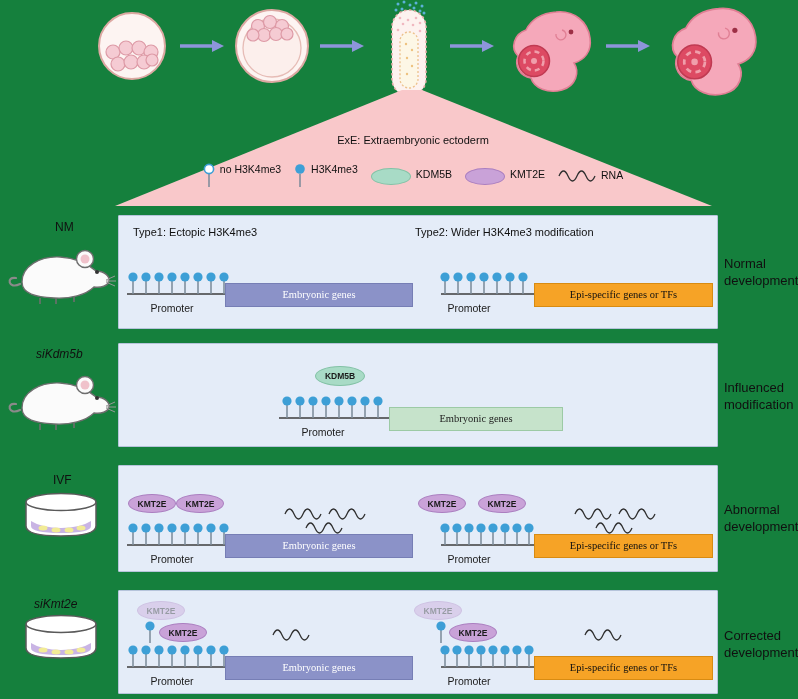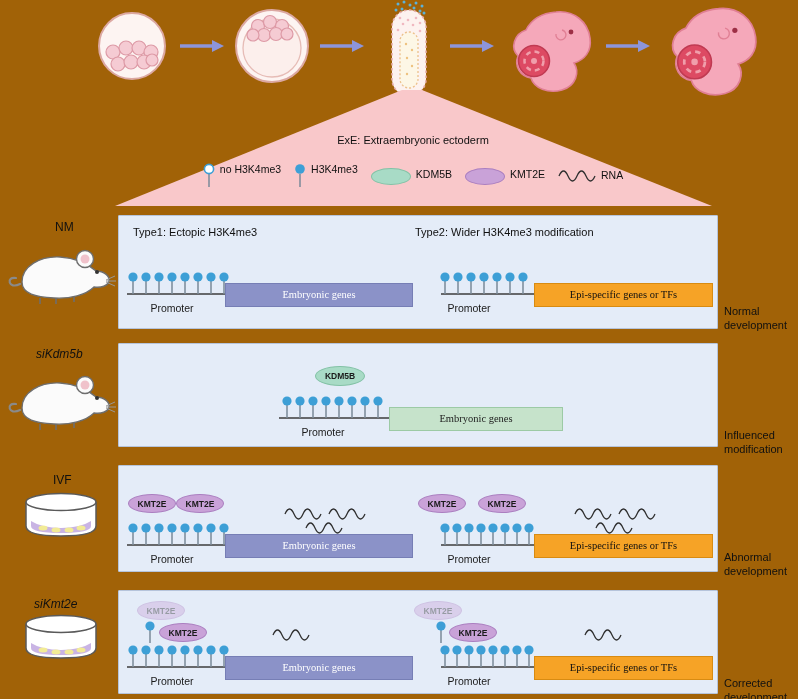--- a/index.html
+++ b/index.html
@@ -1,18 +1,18 @@
 <!DOCTYPE html>
 <html><head>
 <meta charset="utf-8">
 <style>
   html,body { margin:0; padding:0; }
   .fig {
     position:relative; width:798px; height:699px;
-    background:#a16207; overflow:hidden;
+    background:#15803d; overflow:hidden;
     font-family:"Liberation Sans", sans-serif;
   }
   .abs { position:absolute; }
 
   
   .panel { position:absolute; left:118px; width:598px; background:#e4ecf8;
            border:1px solid #b6c4db; border-radius:1px; }
   .panel svg.layer { position:absolute; left:0; top:0; width:100%; height:100%; }
 
   .dna { stroke:#3c3c3c; stroke-width:1.4; fill:none; }
@@ -28,22 +28,22 @@
   .enz-green  { width:48px; height:18px; background:#a8dbc6; border:1px solid #83c2a6; }
   .enz-purple { width:46px; height:17px; background:#c9a2d8; border:1px solid #ab7fc0; }
   .enz-faded  { opacity:.38; }
 
   .promoter { position:absolute; transform:translateX(-50%); font-size:10.5px; color:#1a1a1a; }
   .ptitle   { position:absolute; font-size:11px; color:#101010; }
 
   .row-label { position:absolute; font-size:12px; color:#101010; }
   .italic { font-style:italic; }
 
-  .dev-label { position:absolute; left:724px; width:70px; font-size:11px;
-               color:#101010; line-height:1.3;margin-top:48px; }
+  .dev-label { position:absolute; left:724px; width:70px; font-size:13px;
+               color:#101010; line-height:1.3; }
 
   .legend-title { position:absolute; left:110px; top:134px; width:606px;
                   text-align:center; font-size:11px; color:#101010; z-index:4; }
   .legend-row { position:absolute; left:110px; top:163px; width:606px; display:flex;
                 justify-content:center; align-items:center; gap:13px; z-index:4; }
   .legend-item { display:flex; gap:5px; font-size:10.5px; color:#101010; }
   .mini-ellipse { border-radius:50%; display:inline-block; }
   .mini-green  { width:38px; height:15px; background:#a8dbc6; border:1px solid #83c2a6; }
   .mini-purple { width:38px; height:15px; background:#c9a2d8; border:1px solid #ab7fc0; }
 

